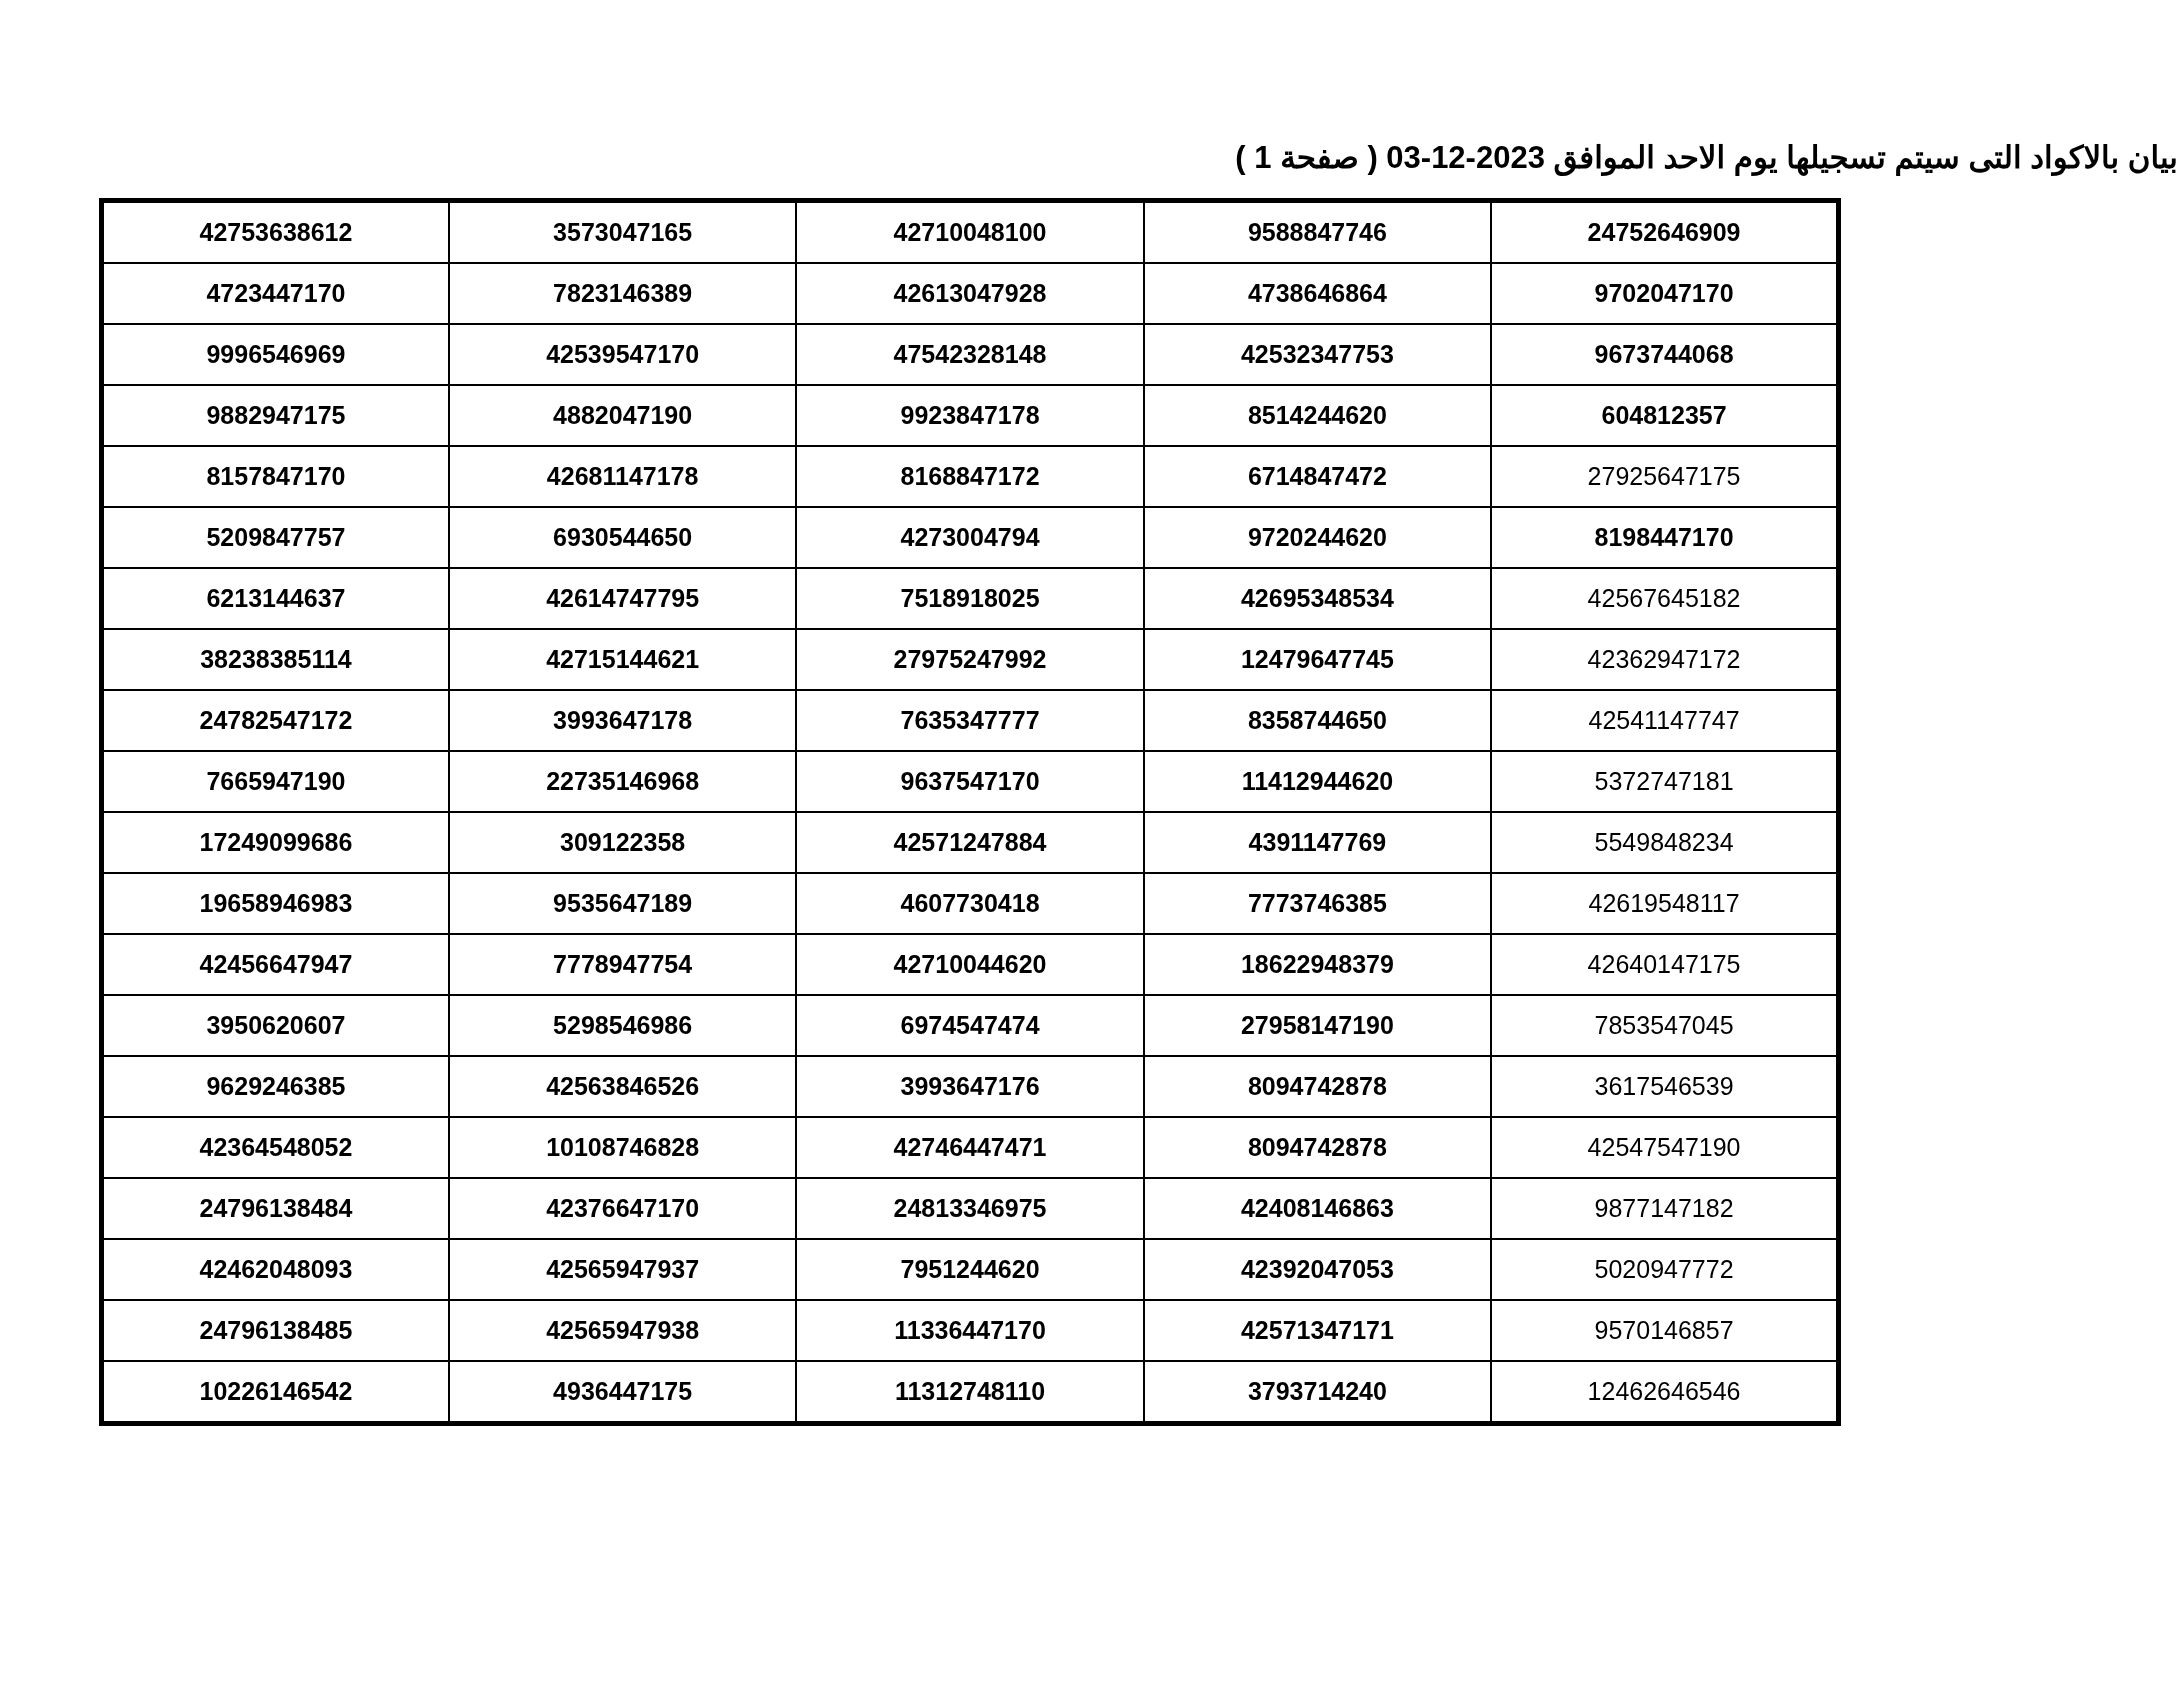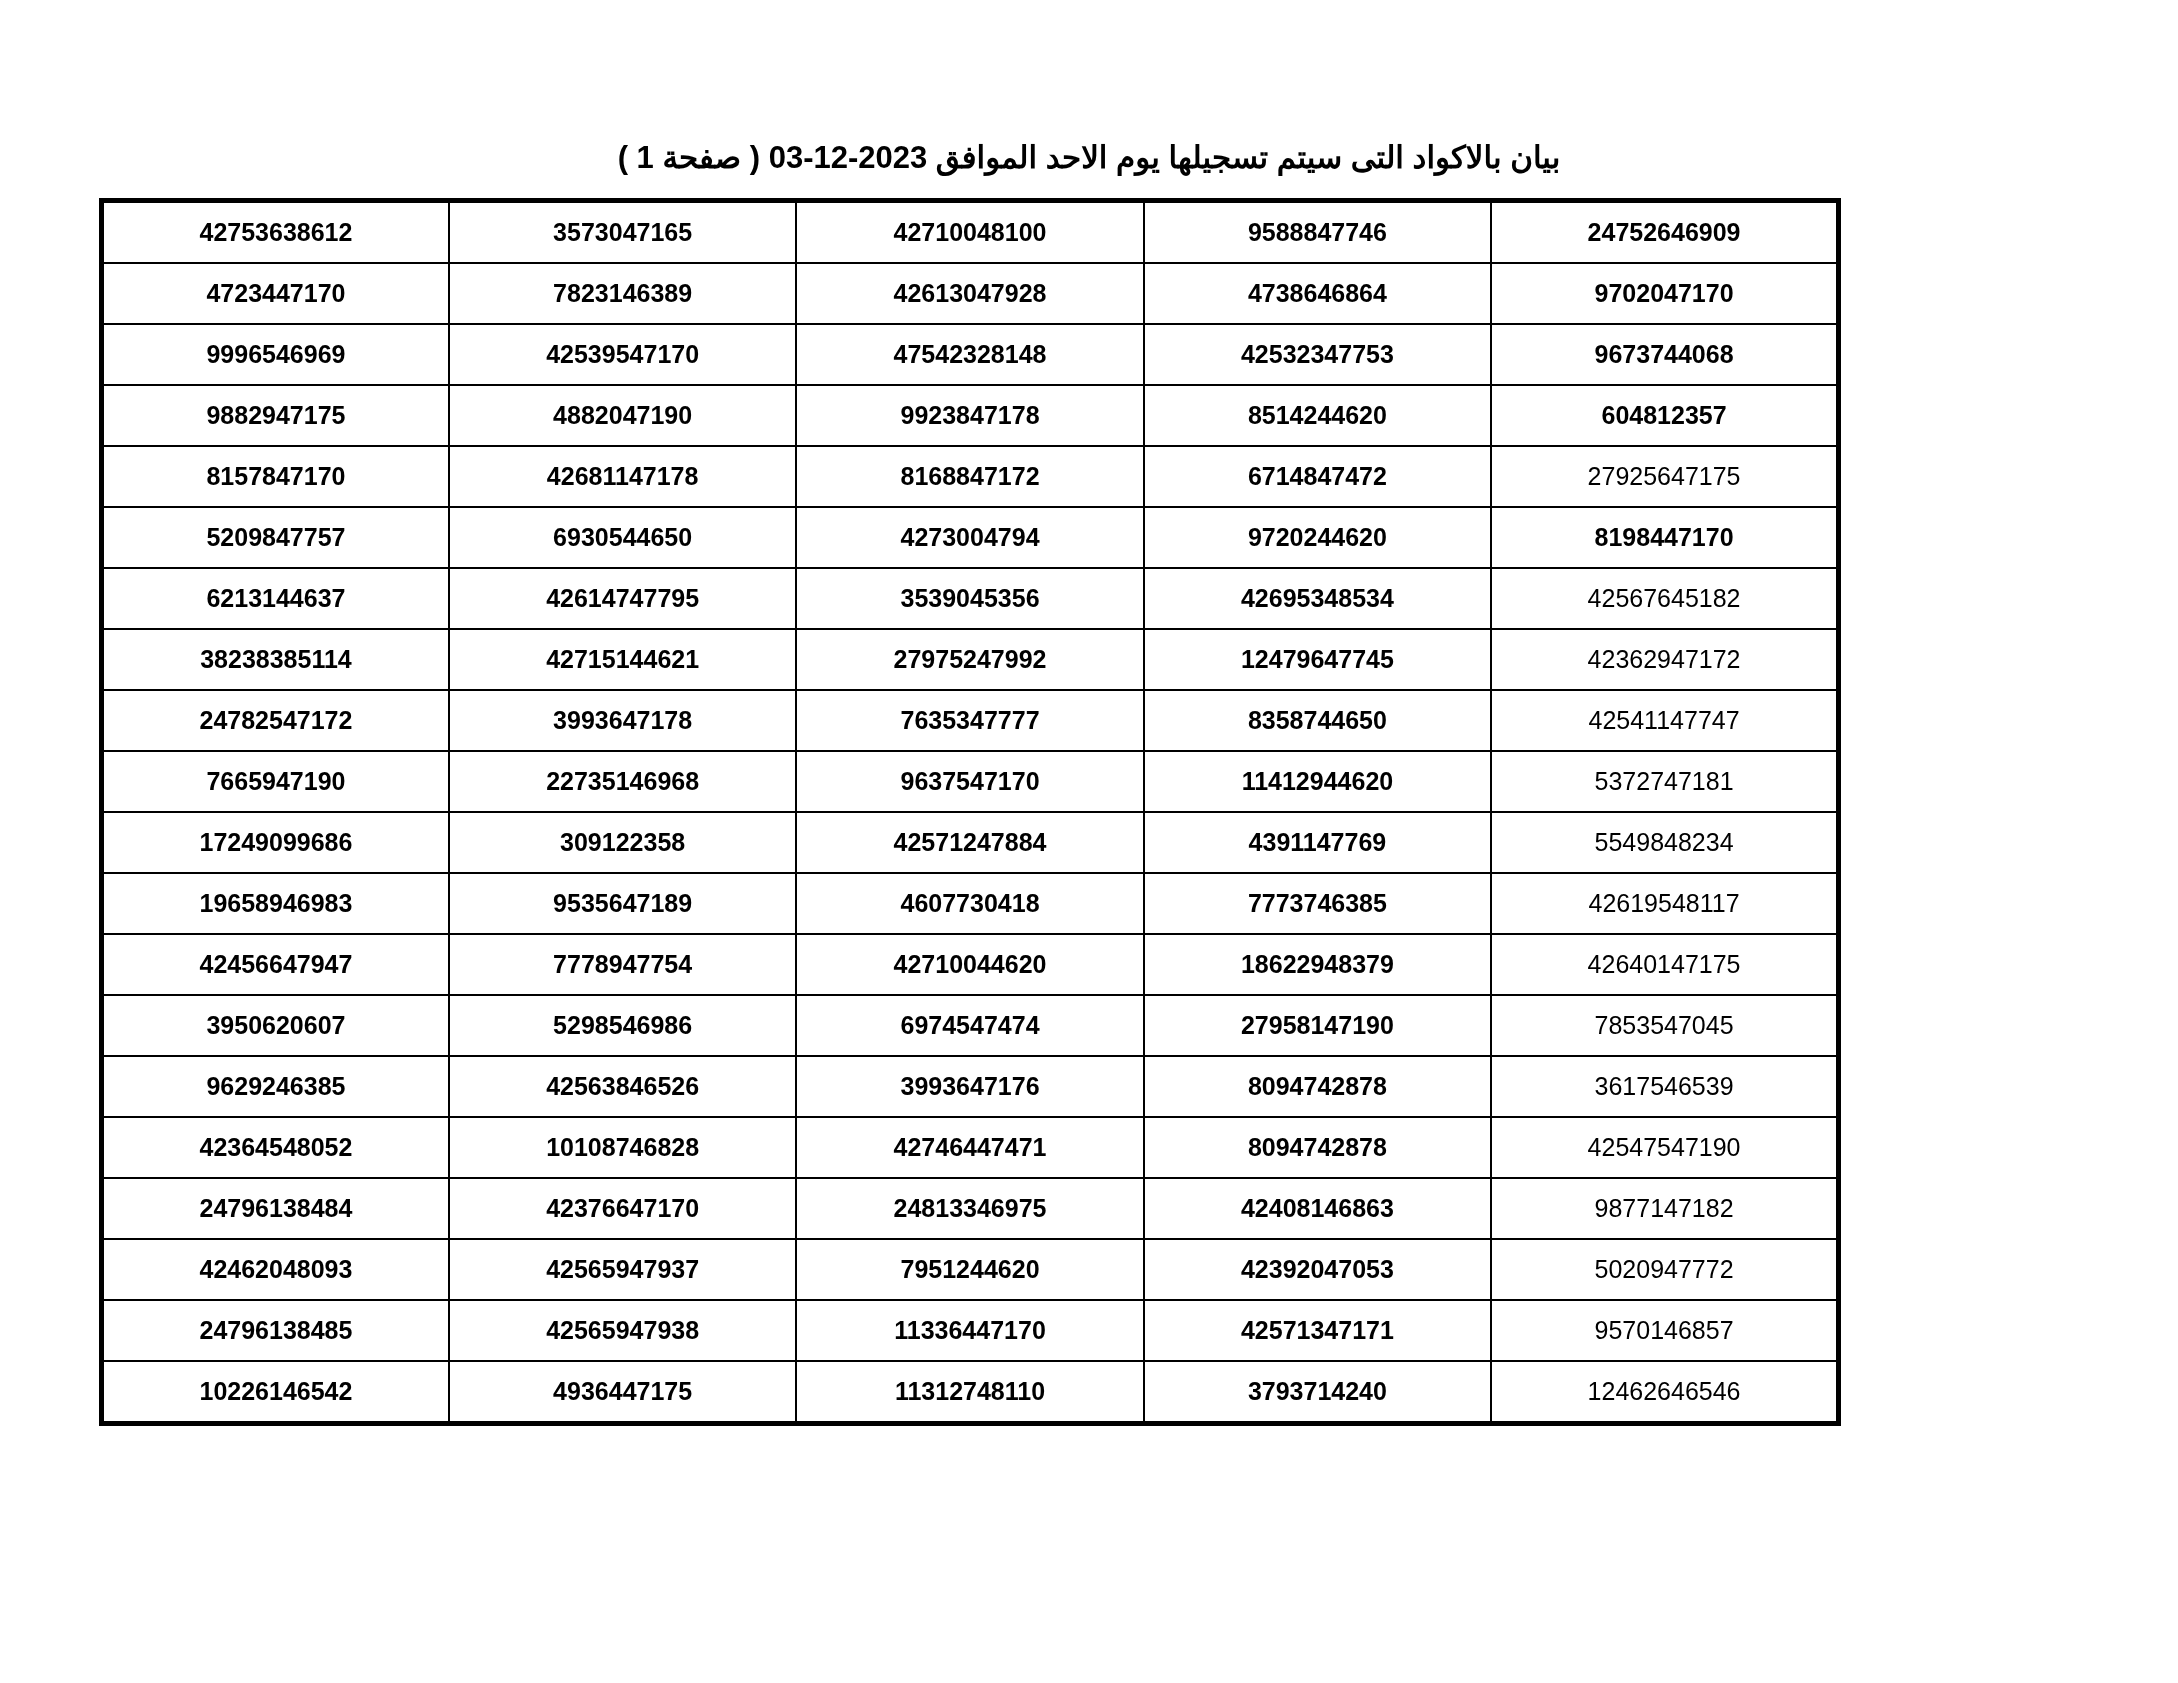--- a/index.html
+++ b/index.html
@@ -15,21 +15,21 @@
     overflow: hidden;
   }
   .page {
     position: relative;
     width: 2178px;
     height: 1683px;
     box-sizing: border-box;
     padding-top: 139px;
   }
   .doc-title {
-    text-align: center;
+    text-align: right;
     font-size: 31px;
     font-weight: bold;
     color: #000;
     direction: rtl;
     unicode-bidi: isolate;
     margin: 0 0 22px 0;
     letter-spacing: 0px;
   }
   .table-wrap {
     width: 1742px;
@@ -110,21 +110,21 @@
           <tr>
             <td>8198447170</td>
             <td>9720244620</td>
             <td>4273004794</td>
             <td>6930544650</td>
             <td>5209847757</td>
           </tr>
           <tr>
             <td class="thin">42567645182</td>
             <td>42695348534</td>
-            <td>3539045356</td>
+            <td>7518918025</td>
             <td>42614747795</td>
             <td>6213144637</td>
           </tr>
           <tr>
             <td class="thin">42362947172</td>
             <td>12479647745</td>
             <td>27975247992</td>
             <td>42715144621</td>
             <td>38238385114</td>
           </tr>

